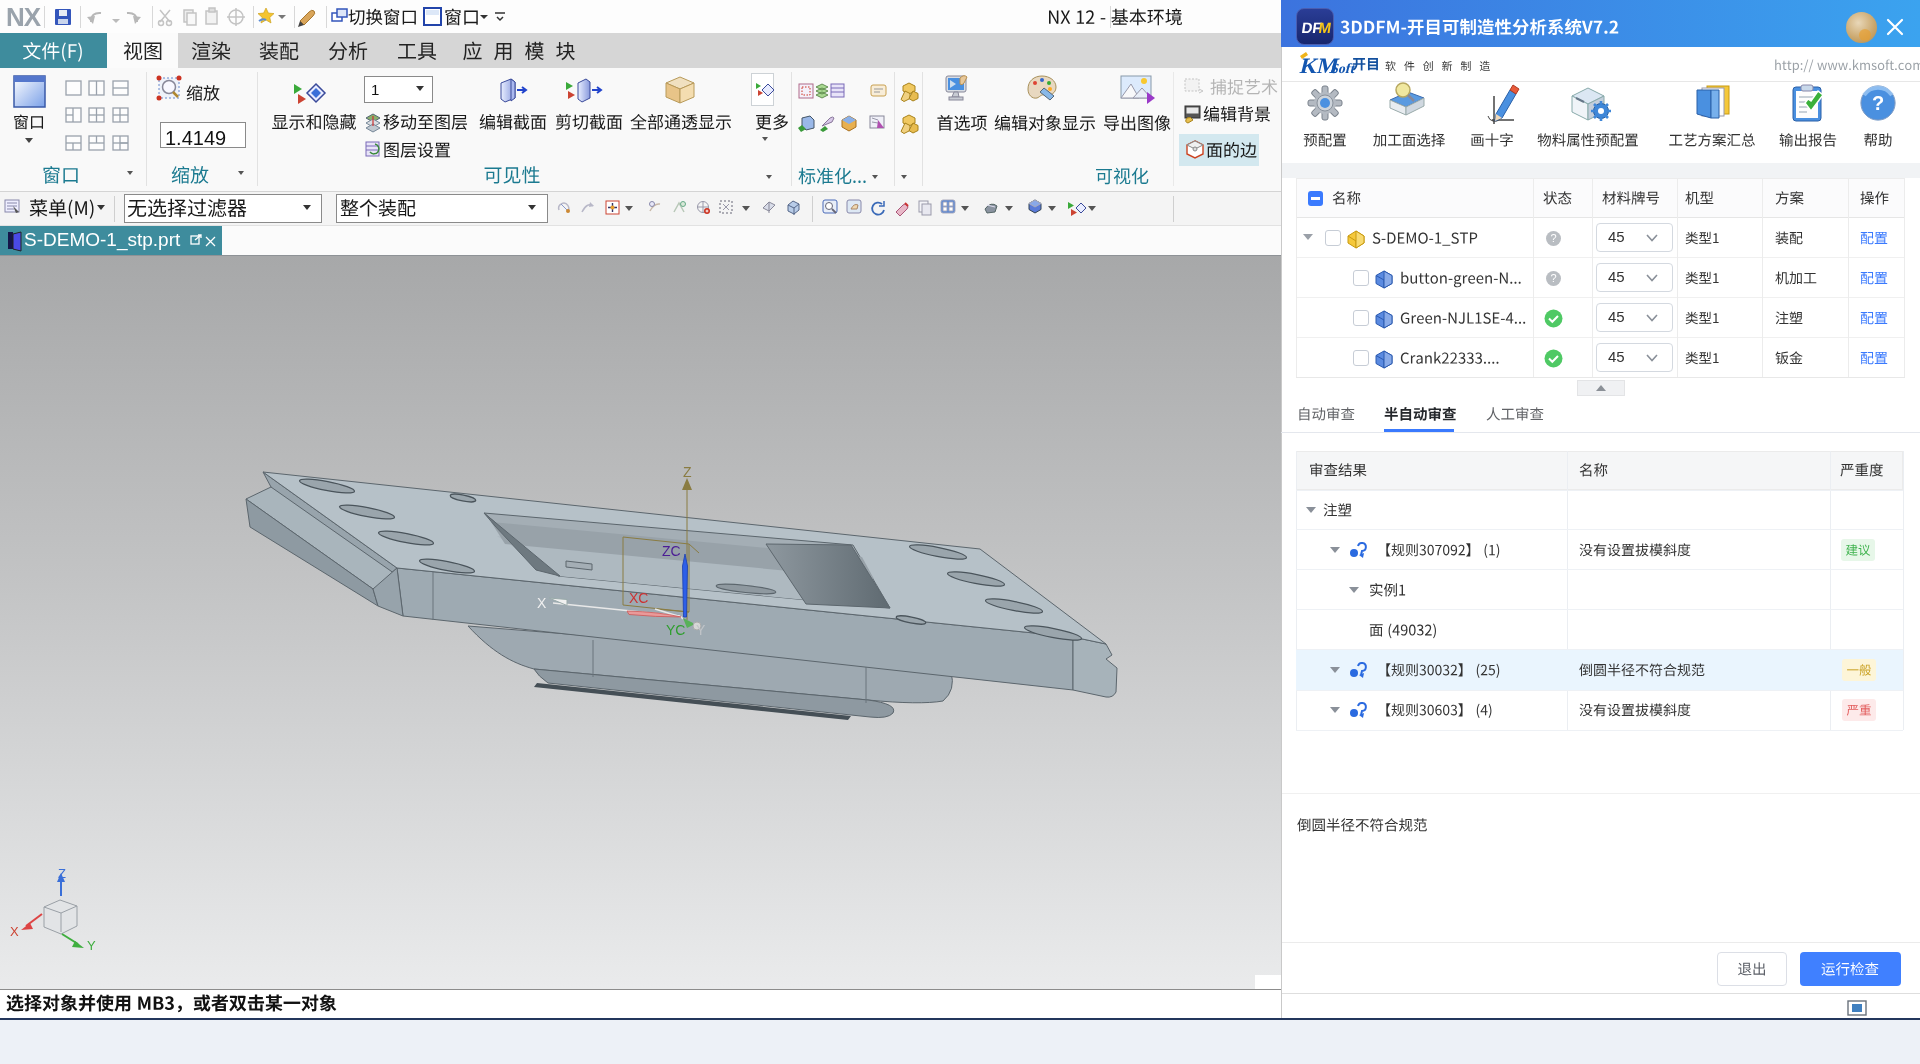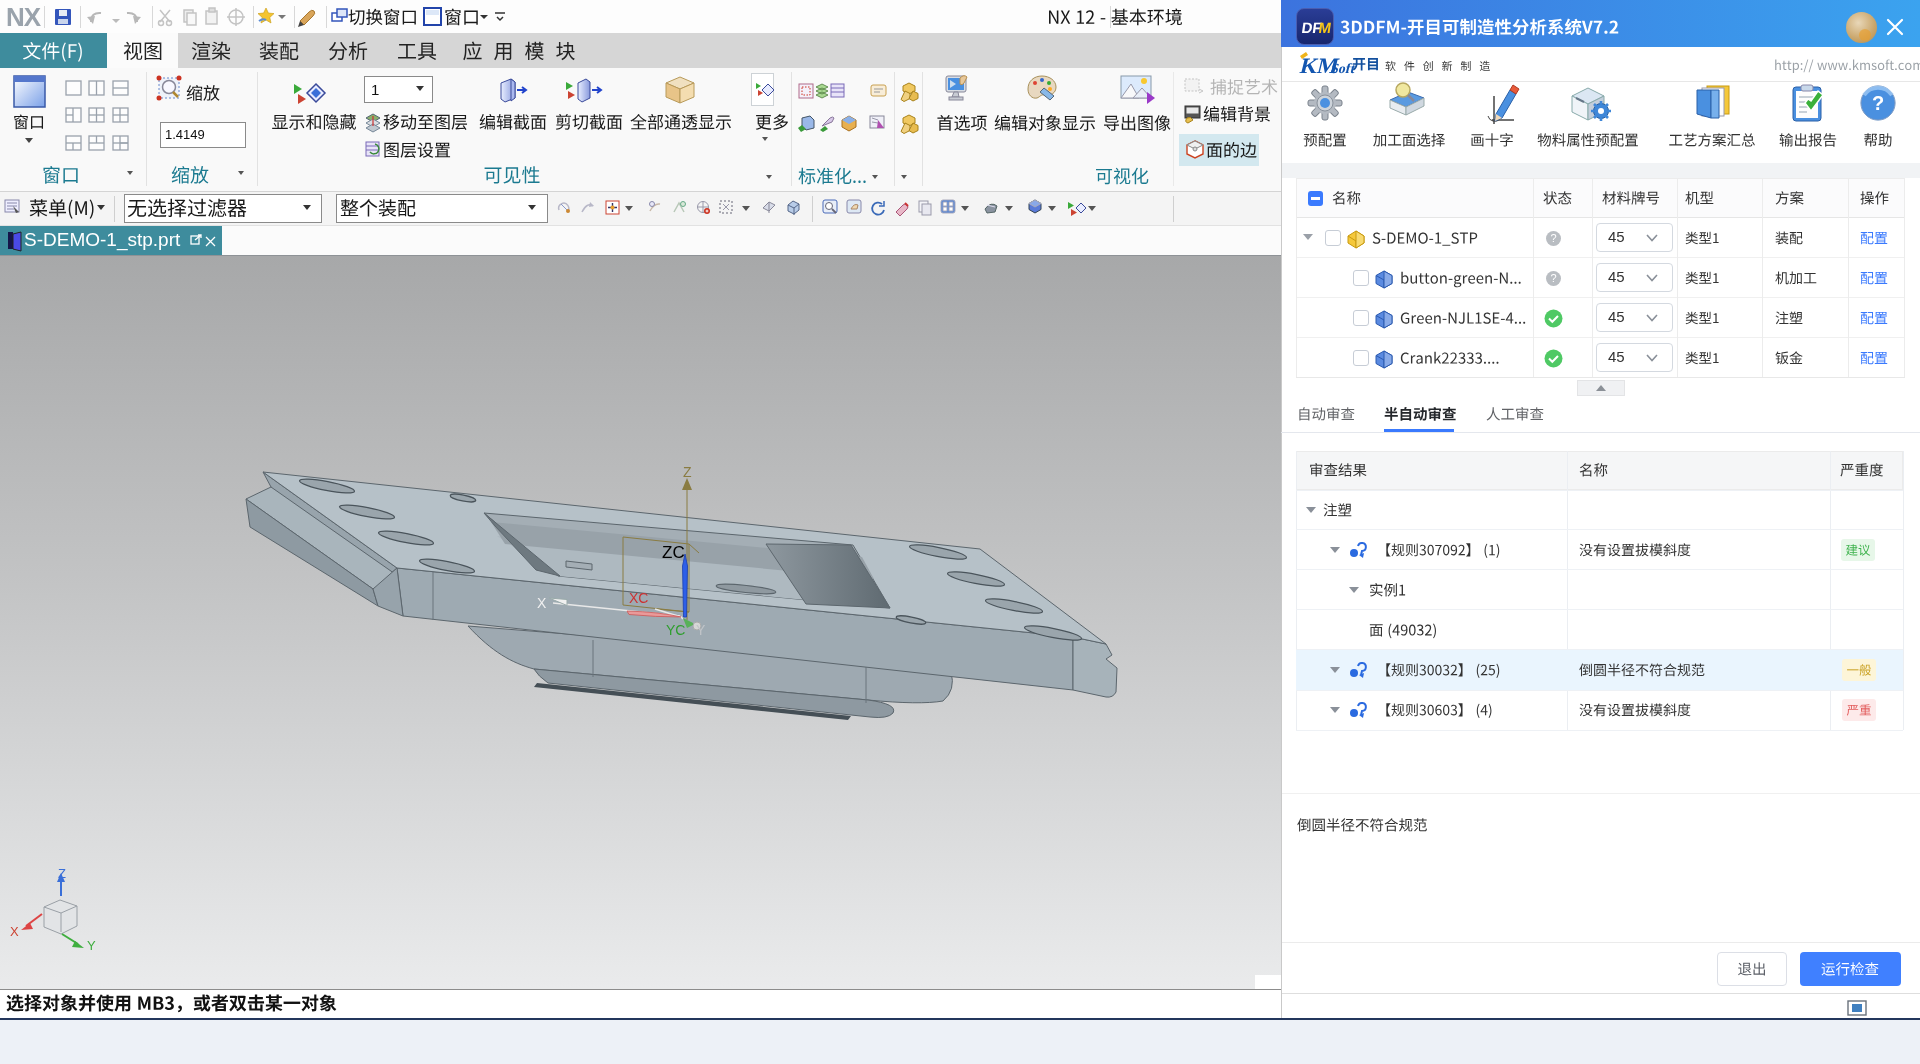--- a/index.html
+++ b/index.html
@@ -28,21 +28,21 @@
 
 <div class="abs" style="left:0;top:68px;width:1281px;height:124px;background:#f9f9f9;border-bottom:1px solid #d4d4d4"></div>
 <div class="vline" style="left:146px;top:72px;height:114px;background:#e2e2e2"></div>
 <div class="vline" style="left:257px;top:72px;height:114px;background:#e2e2e2"></div>
 <div class="vline" style="left:791px;top:72px;height:114px;background:#e2e2e2"></div>
 <div class="vline" style="left:894px;top:72px;height:114px;background:#e2e2e2"></div>
 <div class="vline" style="left:922px;top:72px;height:114px;background:#e2e2e2"></div>
 <div class="vline" style="left:1173px;top:72px;height:114px;background:#e9e9e9"></div>
 
 <div class="abs" style="left:160px;top:122px;width:86px;height:26px;background:#fff;border:1px solid #8a8a8a"></div>
-<div class="abs" style="left:165px;top:127px;font-size:13px;color:#111">1.4149</div>
+<div class="abs" style="left:165px;top:127px;font-size:20px;color:#111">1.4149</div>
 
 <div class="abs" style="left:364px;top:76px;width:69px;height:27px;background:#fff;border:1px solid #8a8a8a"></div>
 <div class="abs" style="left:371px;top:81px;font-size:15px;color:#111">1</div>
 <div class="tri-d" style="left:416px;top:86px"></div>
 
 <div class="abs" style="left:751px;top:73px;width:23px;height:33px;background:#fff;border:1px solid #cdd2d6"></div>
 
 <div class="abs" style="left:1179px;top:134px;width:80px;height:32px;background:#d3e8ef"></div>
 
 <div class="tri-d sm" style="left:127px;top:171px;border-top-color:#555"></div>
@@ -63,21 +63,21 @@
 <div class="tri-d" style="left:97px;top:205px"></div>
 
 <div class="abs" style="left:0;top:226px;width:1281px;height:29px;background:#fbfbfb"></div>
 <div class="abs" style="left:0;top:226px;width:222px;height:29px;background:#3e8c9d"></div>
 <div class="abs" style="left:24px;top:229px;font-size:19px;color:#fff">S-DEMO-1_stp.prt</div>
 
 <div class="abs" style="left:0;top:255px;width:1281px;height:734px;background:linear-gradient(#a7a8a9,#c3c4c5 45%,#eaebec);border-top:1px solid #8e9296"></div>
 <div class="abs" style="left:1255px;top:975px;width:26px;height:14px;background:#fff"></div>
 
 <div class="abs" style="left:683px;top:464px;font-size:14px;color:#8a7c42;z-index:3">Z</div>
-<div class="abs" style="left:662px;top:543px;font-size:17px;color:#000000;z-index:3">ZC</div>
+<div class="abs" style="left:662px;top:543px;font-size:14px;color:#4c1d95;z-index:3">ZC</div>
 <div class="abs" style="left:629px;top:590px;font-size:14px;color:#cc3333;z-index:3">XC</div>
 <div class="abs" style="left:666px;top:622px;font-size:14px;color:#2f9e2f;z-index:3">YC</div>
 <div class="abs" style="left:537px;top:595px;font-size:14px;color:#f0f0f0;z-index:3">X</div>
 <div class="abs" style="left:696px;top:622px;font-size:14px;color:#c0c4c8;z-index:3">Y</div>
 <div class="abs" style="left:58px;top:866px;font-size:13px;color:#3a6fd8;z-index:3">Z</div>
 <div class="abs" style="left:10px;top:924px;font-size:13px;color:#cc4433;z-index:3">X</div>
 <div class="abs" style="left:87px;top:938px;font-size:13px;color:#3fae3f;z-index:3">Y</div>
 
 <div class="abs" style="left:0;top:989px;width:1281px;height:29px;background:#fff;border-top:1px solid #8c8c8c"></div>
 <div class="abs" style="left:0;top:1018px;width:1920px;height:2px;background:#23365c"></div>

